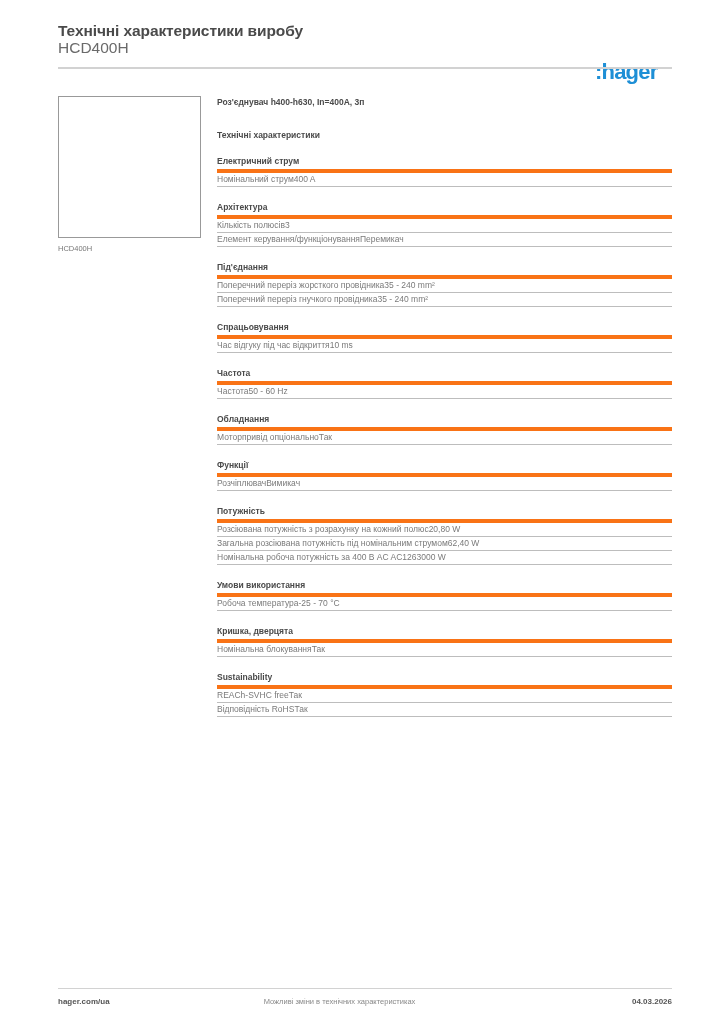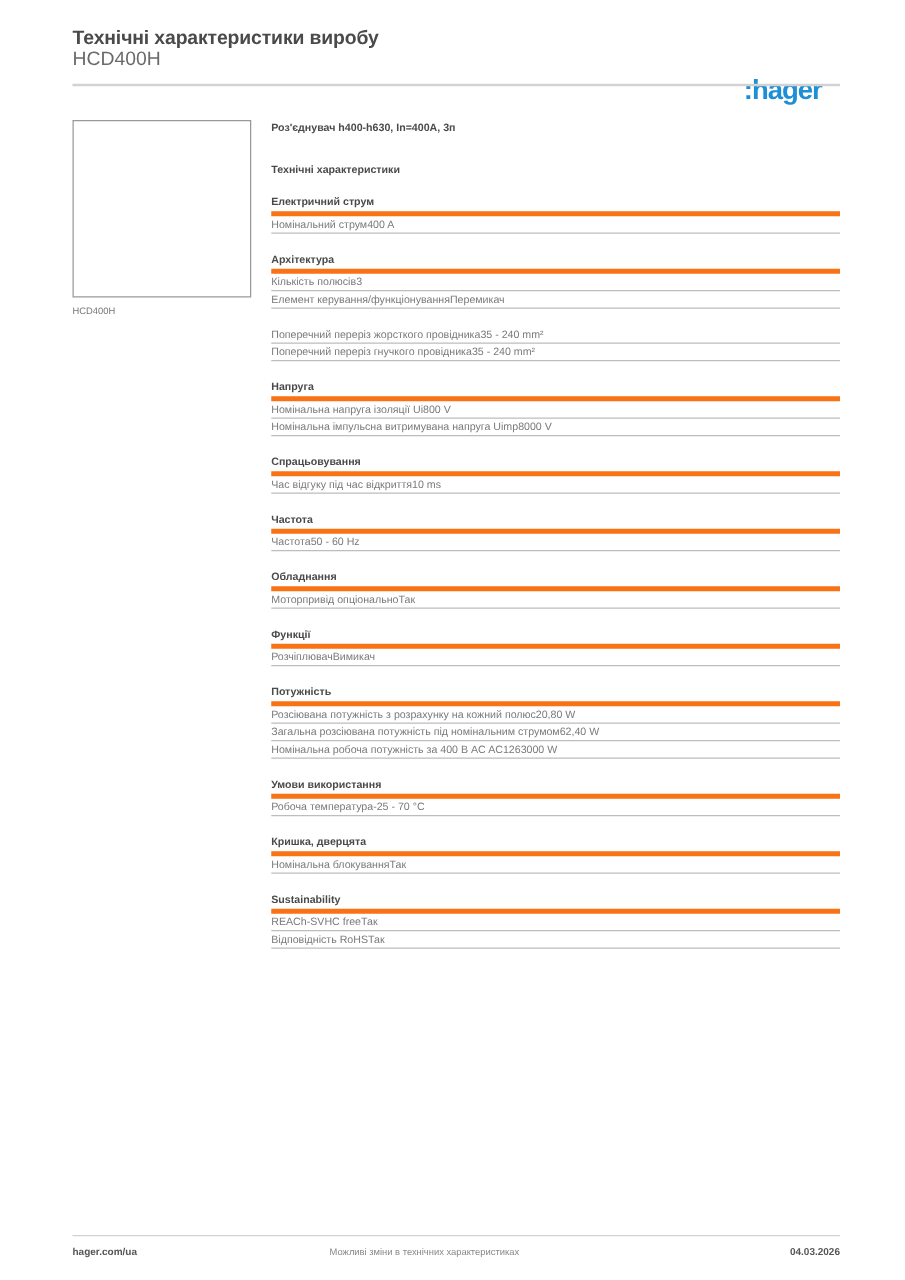--- a/index.html
+++ b/index.html
@@ -52,38 +52,28 @@
         <div class="row">
           <span class="lbl">Кількість полюсів</span>
           <span class="val">3</span>
         </div>
         <div class="row">
           <span class="lbl">Елемент керування/функціонування</span>
           <span class="val">Перемикач</span>
         </div>
       </div>
       <div class="group">
+        <div class="group-head">Під'єднання</div>
         <div class="row">
           <span class="lbl">Поперечний переріз жорсткого провідника</span>
           <span class="val">35 - 240 mm²</span>
         </div>
         <div class="row">
           <span class="lbl">Поперечний переріз гнучкого провідника</span>
           <span class="val">35 - 240 mm²</span>
-        </div>
-      </div>
-      <div class="group">
-        <div class="group-head">Напруга</div>
-        <div class="row">
-          <span class="lbl">Номінальна напруга ізоляції Ui</span>
-          <span class="val">800 V</span>
-        </div>
-        <div class="row">
-          <span class="lbl">Номінальна імпульсна витримувана напруга Uimp</span>
-          <span class="val">8000 V</span>
         </div>
       </div>
       <div class="group">
         <div class="group-head">Спрацьовування</div>
         <div class="row">
           <span class="lbl">Час відгуку під час відкриття</span>
           <span class="val">10 ms</span>
         </div>
       </div>
       <div class="group">

